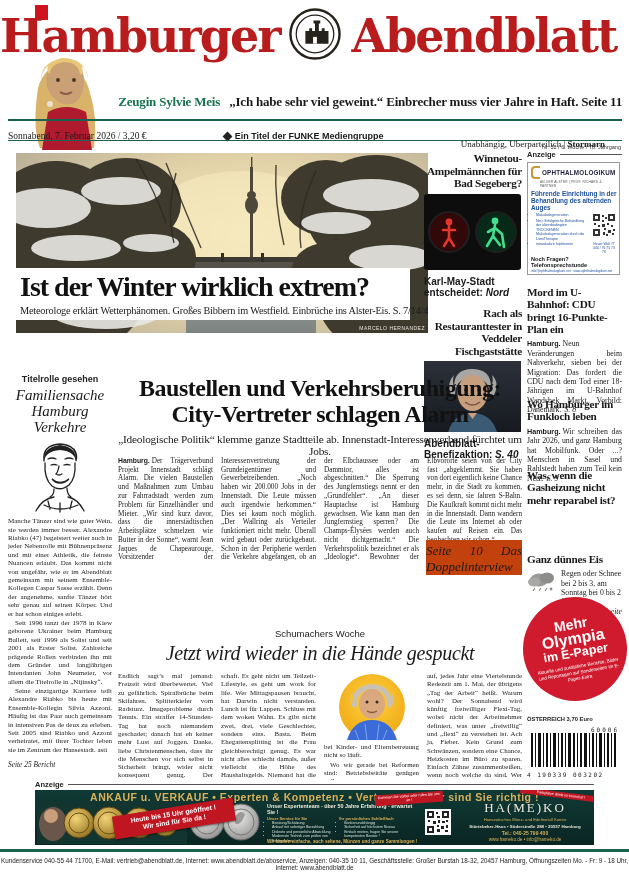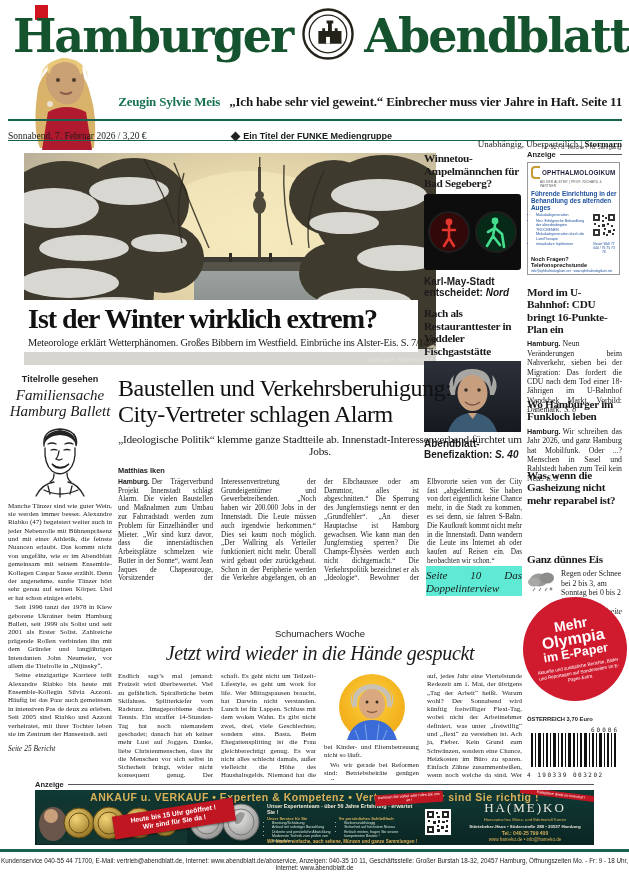--- a/index.html
+++ b/index.html
@@ -1,45 +1,45 @@
 <!DOCTYPE html>
 <html><head>
 <meta charset="utf-8">
 <style>
   html,body{margin:0;padding:0;background:#fff;}
   .page{position:relative;width:629px;height:872px;background:#fff;overflow:hidden;
         font-family:"Liberation Serif",serif;color:#1a1a1a;}
   
   .corner-mark{position:absolute;left:35px;top:5px;width:13px;height:15px;background:#cf1420;}
-  .masthead-title{position:absolute;left:0;top:8px;width:629px;text-align:right;
+  .masthead-title{position:absolute;left:0;top:8px;width:629px;text-align:left;
         font-family:"DejaVu Serif",serif;font-weight:bold;font-size:46px;letter-spacing:-2px;
-        color:#14532d;white-space:nowrap;}
+        color:#b91c1c;white-space:nowrap;}
   .crest{display:inline-block;vertical-align:-8px;margin:0 10px;}
   .sylvie{position:absolute;left:24px;top:48px;width:86px;height:102px;}
   .teaser-line{position:absolute;left:112px;top:94px;width:510px;text-align:right;
         font-size:13px;font-weight:bold;white-space:nowrap;letter-spacing:-0.2px;}
   .teaser-kicker{color:#17724f;margin-right:6px;}
   .rule-green{position:absolute;left:8px;right:7px;height:2px;background:#186350;}
-  .date-row{position:absolute;left:8px;right:7px;top:123px;display:flex;justify-content:space-between;
+  .date-row{position:absolute;left:8px;right:24px;top:123px;display:flex;justify-content:space-between;
         align-items:center;font-size:9.5px;text-align:center;}
   .pub-center{font-family:"Liberation Sans",sans-serif;font-weight:bold;font-size:9px;display:flex;align-items:center;gap:4px;}
   .funke-diamond{width:7px;height:7px;background:#222;transform:rotate(45deg);display:inline-block;}
   .edition{font-size:9px;margin-top:16px;}
   .edition b{font-weight:bold;}
   .issue-info{position:absolute;right:8px;top:144px;font-size:5.5px;font-family:"Liberation Sans",sans-serif;color:#333;}
   
-  .lead-photo{position:absolute;left:24px;top:153px;width:412px;height:212px;overflow:hidden;}
+  .lead-photo{position:absolute;left:16px;top:153px;width:412px;height:180px;overflow:hidden;}
   .lead-box{position:absolute;left:0;bottom:13px;width:384px;background:#fff;padding:3px 6px 4px 4px;}
   .lead-headline{font-weight:bold;font-size:28px;letter-spacing:-1px;white-space:nowrap;color:#111;}
   .lead-subhead{font-size:10.3px;margin-top:2px;white-space:nowrap;letter-spacing:-0.2px;}
   .photo-credit{position:absolute;right:3px;bottom:2px;font-size:5px;color:#e5e2dc;
         font-family:"Liberation Sans",sans-serif;letter-spacing:.5px;}
   
   .teaser-col{position:absolute;left:424px;top:152px;width:98px;}
-  .tz-head{font-weight:bold;font-size:11.3px;line-height:1.12;letter-spacing:-0.3px;margin:0 0 4px 0;}
+  .tz-head{font-weight:bold;font-size:11.3px;line-height:1.12;letter-spacing:-0.3px;margin:0 0 4px 0;text-align:right;}
   .tz-caption{font-family:"Liberation Sans",sans-serif;font-size:10px;font-weight:bold;margin:2px 0 9px 0;}
   .tz-caption i{font-weight:bold;}
   
   .right-rail{position:absolute;left:527px;top:150px;width:95px;height:630px;}
   .anzeige-row{display:flex;align-items:center;gap:4px;font-family:"Liberation Sans",sans-serif;
         font-size:7.5px;font-weight:bold;color:#222;}
   .anzeige-row .ln{flex:1;height:1px;background:#555;}
   .oph-box{position:absolute;left:0;top:12px;width:93px;height:113px;border:1px solid #999;
         padding:3px 2px 2px 3px;box-sizing:border-box;font-family:"Liberation Sans",sans-serif;}
   .oph-brand{font-size:6.3px;font-weight:bold;color:#1c1c3a;letter-spacing:.2px;display:flex;align-items:center;gap:2px;}
@@ -77,28 +77,28 @@
   
   .left-feature{position:absolute;left:8px;top:374px;width:104px;height:406px;overflow:hidden;}
   .lf-kicker{font-family:"Liberation Sans",sans-serif;font-weight:bold;font-size:9px;text-align:center;color:#222;}
   .lf-title{font-style:italic;font-size:15px;text-align:center;line-height:1.05;margin:4px 0 4px 0;font-weight:500;}
   .lf-sketch{display:block;margin:0 auto 4px auto;}
   .lf-body{font-size:7px;line-height:1.2;text-align:justify;margin:0;}
   .lf-body + .lf-body{text-indent:7px;margin-top:1px;}
   .lf-page{font-style:italic;font-size:7.4px;margin-top:6px;}
   
   .main-article{position:absolute;left:118px;top:376px;width:404px;}
-  .ma-headline{font-weight:normal;font-size:24px;line-height:1.08;letter-spacing:-0.5px;color:#111;}
+  .ma-headline{font-weight:bold;font-size:24px;line-height:1.08;text-align:center;letter-spacing:-0.5px;color:#111;}
   .ma-subhead{font-size:11.3px;text-align:center;margin-top:5px;letter-spacing:-0.2px;}
   .ma-byline{font-family:"Liberation Sans",sans-serif;font-weight:bold;font-size:7.4px;margin:9px 0 3px 0;}
   .ma-cols{position:relative;column-count:4;column-gap:8px;height:118px;overflow:hidden;
         font-size:7.2px;line-height:1.22;text-align:justify;}
   .ma-lead{font-family:"Liberation Sans",sans-serif;font-weight:bold;font-size:6.8px;margin-right:2px;}
-  .ma-pageref{position:absolute;right:0;bottom:0;width:96px;background:#5eead4;font-style:italic;
-        font-size:11px;padding-top:3px;}
+  .ma-pageref{position:absolute;right:0;bottom:0;width:96px;background:#c2410c;font-style:italic;
+        font-size:13px;padding-top:3px;}
   
   .schu{position:absolute;left:118px;top:585px;width:404px;height:195px;overflow:hidden;}
   .schu-kicker{font-family:"Liberation Sans",sans-serif;font-size:9.5px;text-align:center;color:#222;margin-top:43px;}
   .schu-headline{font-style:italic;font-size:20px;text-align:center;margin:3px 0 7px 0;letter-spacing:-0.3px;}
   .schu-cols{display:flex;gap:8px;}
   .schu-col{flex:1;font-size:6.9px;line-height:1.2;text-align:justify;}
   .schu-col p{margin:0;}
   .schu-col p + p{text-indent:6px;margin-top:1px;}
   .schu-photo{display:block;margin:2px auto 3px auto;}
   .schu-caption{font-family:"Liberation Sans",sans-serif;font-weight:bold;font-size:7.6px;
@@ -408,21 +408,21 @@
           <rect x="82" y="0" width="1" height="34"></rect>
             <rect x="85" y="0" width="2" height="34"></rect>
         </g>
       </svg>
       <div class="barcode-num">4 190339 003202</div>
     </div>
   </div>
 
   <div class="left-feature">
     <div class="lf-kicker">Titelrolle gesehen</div>
-    <div class="lf-title">Familiensache Hamburg Ballett</div>
+    <div class="lf-title">Familiensache Hamburg Verkehre</div>
     <svg class="lf-sketch" width="72" height="74" viewBox="0 0 72 74">
       <rect width="72" height="74" fill="#fff"></rect>
       <g stroke="#222" stroke-width="1.3" fill="none" stroke-linecap="round">
         <path d="M20 22 Q18 6 36 5 Q54 6 52 22 Q54 16 50 10 M22 14 Q28 8 40 9"></path>
         <path d="M21 24 Q20 40 28 47 Q36 53 45 46 Q52 39 51 24"></path>
         <path d="M24 20 Q28 18 32 20 M41 20 Q45 18 49 20"></path>
         <path d="M27 26 Q30 25 33 26 M40 26 Q43 25 46 26"></path>
         <path d="M35 27 Q34 33 32 35 Q35 37 38 35"></path>
         <path d="M28 40 Q36 47 45 40 Q41 44 36 44 Q31 44 28 40 Z"></path>
         <path d="M30 50 Q30 56 26 58 M43 49 Q43 55 47 58"></path>
@@ -436,21 +436,20 @@
     <p class="lf-body">Seine einzigartige Karriere teilt Alexandre Riabko bis heute mit Ensemble-Kollegin Silvia Azzoni. Häufig ist das Paar auch gemeinsam in intensiven Pas de deux zu erleben. Seit 2005 sind Riabko und Azzoni verheiratet, mit ihrer Tochter leben sie im Zentrum der Hansestadt. asti</p>
     <div class="lf-page">Seite 25 Bericht</div>
   </div>
 
   <div class="main-article">
     <div class="ma-headline">
       <div>Baustellen und Verkehrsberuhigung:</div>
       <div>City-Vertreter schlagen Alarm</div>
     </div>
     <div class="ma-subhead">„Ideologische Politik“ klemme ganze Stadtteile ab. Innenstadt-Interessenverband fürchtet um Jobs.</div>
-    <div class="ma-byline">Matthias Iken</div>
     <div class="ma-cols">
       <span class="ma-lead">Hamburg.</span><span>Der Trägerverbund Projekt Innenstadt schlägt Alarm. Die vielen Baustellen und Maßnahmen zum Umbau zur Fahrradstadt werden zum Problem für Einzelhändler und Mieter. „Wir sind kurz davor, dass die innerstädtischen Arbeitsplätze schmelzen wie Butter in der Sonne“, warnt Jean Jaques de Chapeaurouge, Vorsitzender der Interessenvertretung der Grundeigentümer und Gewerbetreibenden. „Noch haben wir 200.000 Jobs in der Innenstadt. Die Leute müssen auch irgendwie herkommen.“ Dies sei kaum noch möglich. „Der Wallring als Verteiler funktioniert nicht mehr. Überall wird gebaut oder zurückgebaut. Schon in der Peripherie werden die Verkehre abgefangen, ob an der Elbchaussee oder am Dammtor, alles ist abgeschnitten.“ Die Sperrung des Jungfernstiegs nennt er den „Grundfehler“. „An dieser Hauptachse ist Hamburg gewachsen. Wie kann man den Jungfernstieg sperren? Die Champs-Élysées werden auch nicht dichtgemacht.“ Die Verkehrspolitik bezeichnet er als „Ideologie“. Bewohner der Elbvororte seien von der City fast „abgeklemmt. Sie haben von dort eigentlich keine Chance mehr, in die Stadt zu kommen, es sei denn, sie fahren S-Bahn. Die Kaufkraft kommt nicht mehr in die Innenstadt. Dann wandern die Leute ins Internet ab oder kaufen auf Reisen ein. Das beobachten wir schon.“</span>
       <div class="ma-pageref">Seite 10 Das Doppelinterview</div>
     </div>
   </div>
 
   <div class="schu">
     <div class="schu-kicker">Schumachers Woche</div>
     <div class="schu-headline">Jetzt wird wieder in die Hände gespuckt</div>
     <div class="schu-cols">

